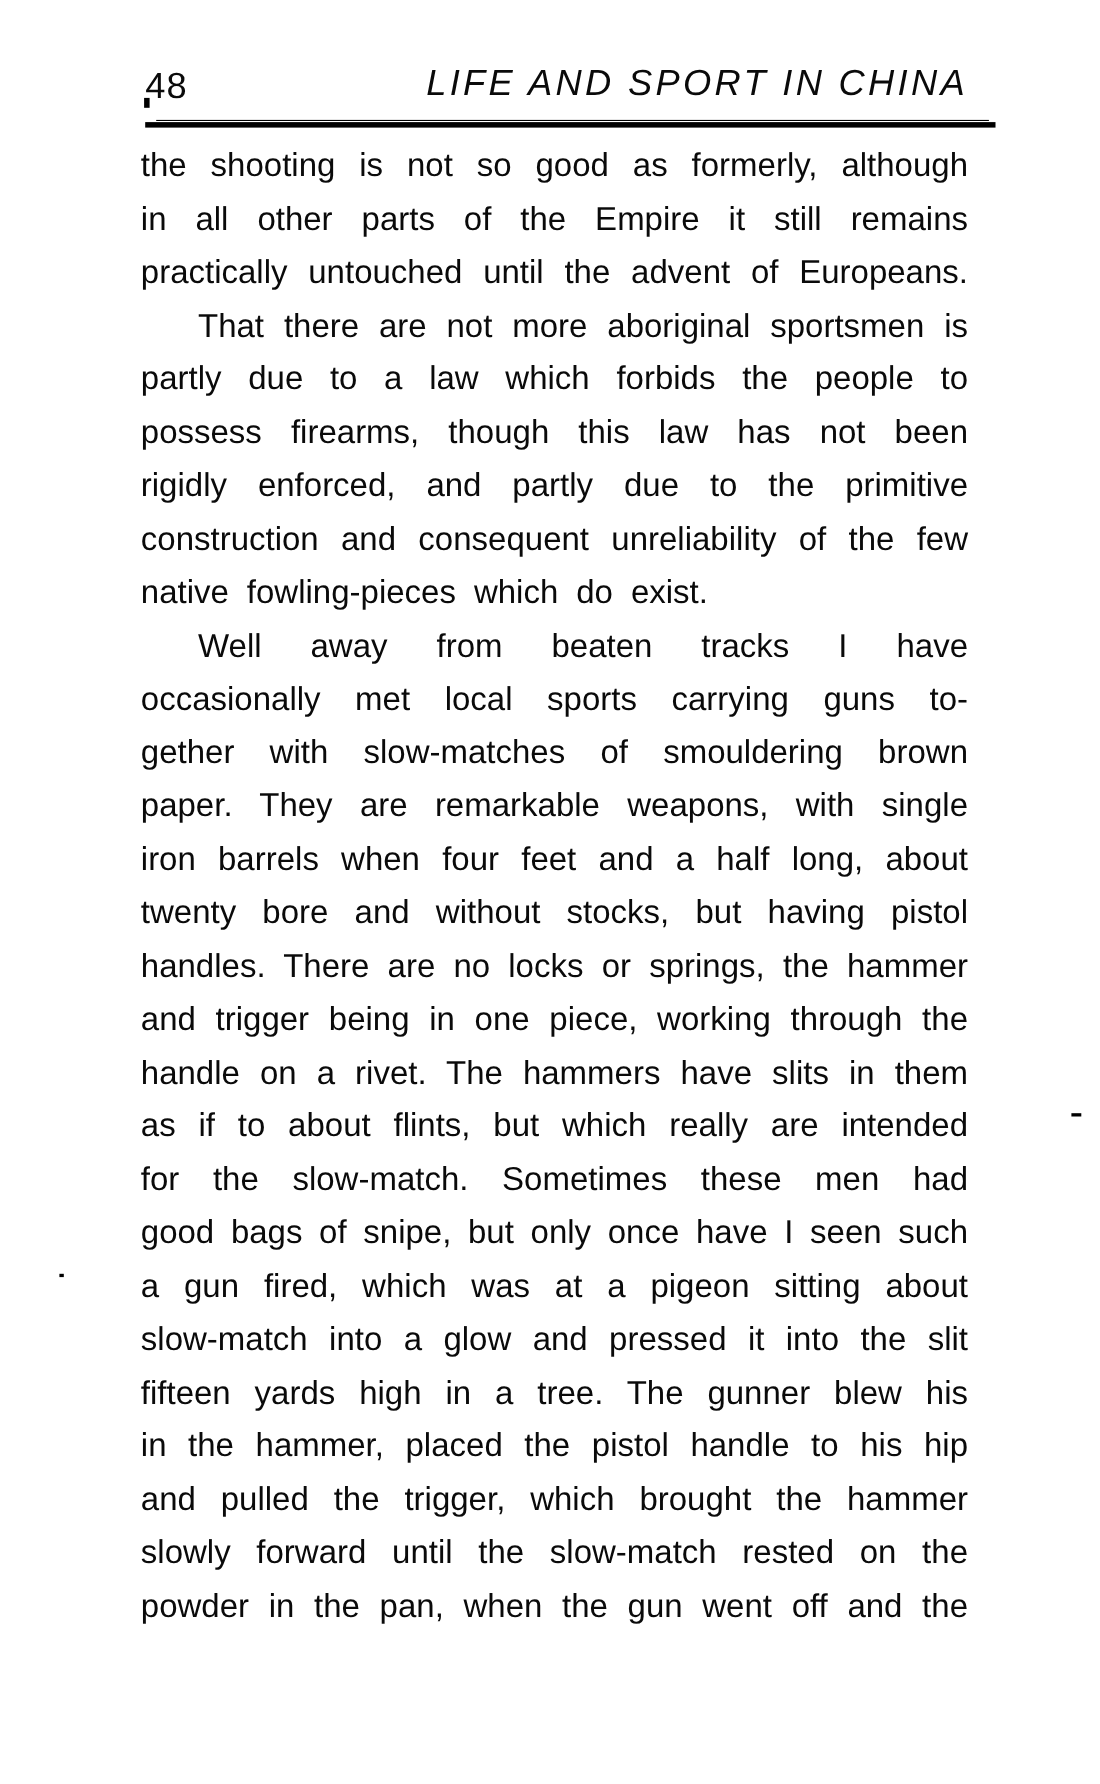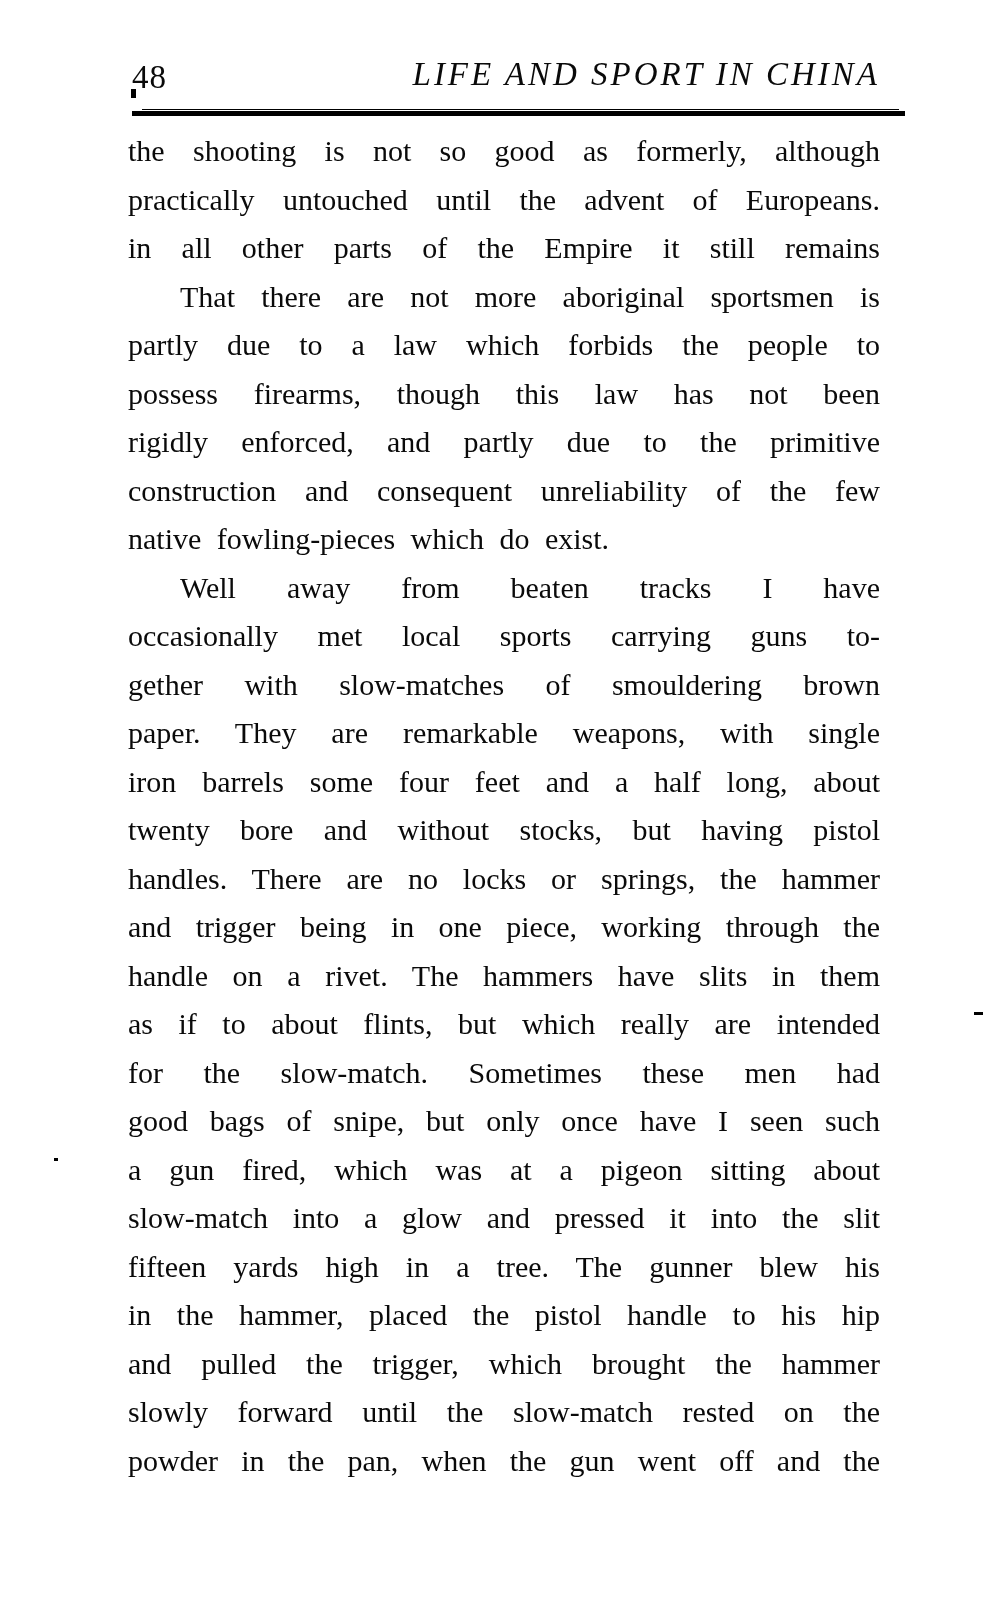--- a/index.html
+++ b/index.html
@@ -6,21 +6,21 @@
     margin: 0;
     padding: 0;
     background: #ffffff;
   }
   .page {
     position: relative;
     width: 1000px;
     height: 1622px;
     background: #ffffff;
     color: #0a0a0a;
-    font-family: Liberation Serif, serif;
+    font-family: Liberation Sans, sans-serif;
     overflow: hidden;
   }
   .header {
     position: absolute;
     left: 128px;
     top: 56px;
     width: 752px;
     height: 40px;
   }
   .pagenum {
@@ -90,33 +90,33 @@
 
   <div class="header">
     <span class="pagenum">48</span>
     <span class="running-title">LIFE AND SPORT IN CHINA</span>
   </div>
 
   <div class="rule"></div>
 
   <div class="text-block">
       <div class="line">the shooting is not so good as formerly, although</div>
+      <div class="line">in all other parts of the Empire it still remains</div>
       <div class="line">practically untouched until the advent of Europeans.</div>
-      <div class="line">in all other parts of the Empire it still remains</div>
       <div class="line indent">That there are not more aboriginal sportsmen is</div>
       <div class="line">partly due to a law which forbids the people to</div>
       <div class="line">possess firearms, though this law has not been</div>
       <div class="line">rigidly enforced, and partly due to the primitive</div>
       <div class="line">construction and consequent unreliability of the few</div>
       <div class="line flush">native fowling-pieces which do exist.</div>
       <div class="line indent">Well away from beaten tracks I have</div>
       <div class="line">occasionally met local sports carrying guns to-</div>
       <div class="line">gether with slow-matches of smouldering brown</div>
       <div class="line">paper.  They are remarkable weapons, with single</div>
-      <div class="line">iron barrels some four feet and a half long, about</div>
+      <div class="line">iron barrels when four feet and a half long, about</div>
       <div class="line">twenty bore and without stocks, but having pistol</div>
       <div class="line">handles.  There are no locks or springs, the hammer</div>
       <div class="line">and trigger being in one piece, working through the</div>
       <div class="line">handle on a rivet.  The hammers have slits in them</div>
       <div class="line">as if to about flints, but which really are intended</div>
       <div class="line">for the slow-match.  Sometimes these men had</div>
       <div class="line">good bags of snipe, but only once have I seen such</div>
       <div class="line">a gun fired, which was at a pigeon sitting about</div>
       <div class="line">slow-match into a glow and pressed it into the slit</div>
       <div class="line">fifteen yards high in a tree.  The gunner blew his</div>

